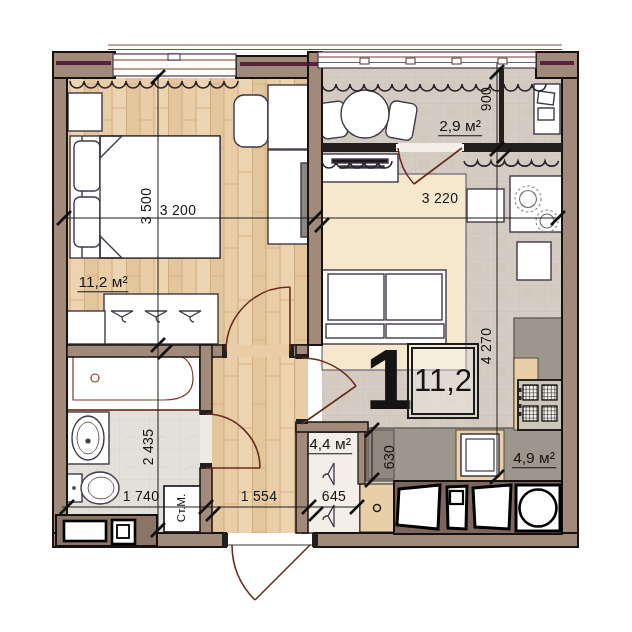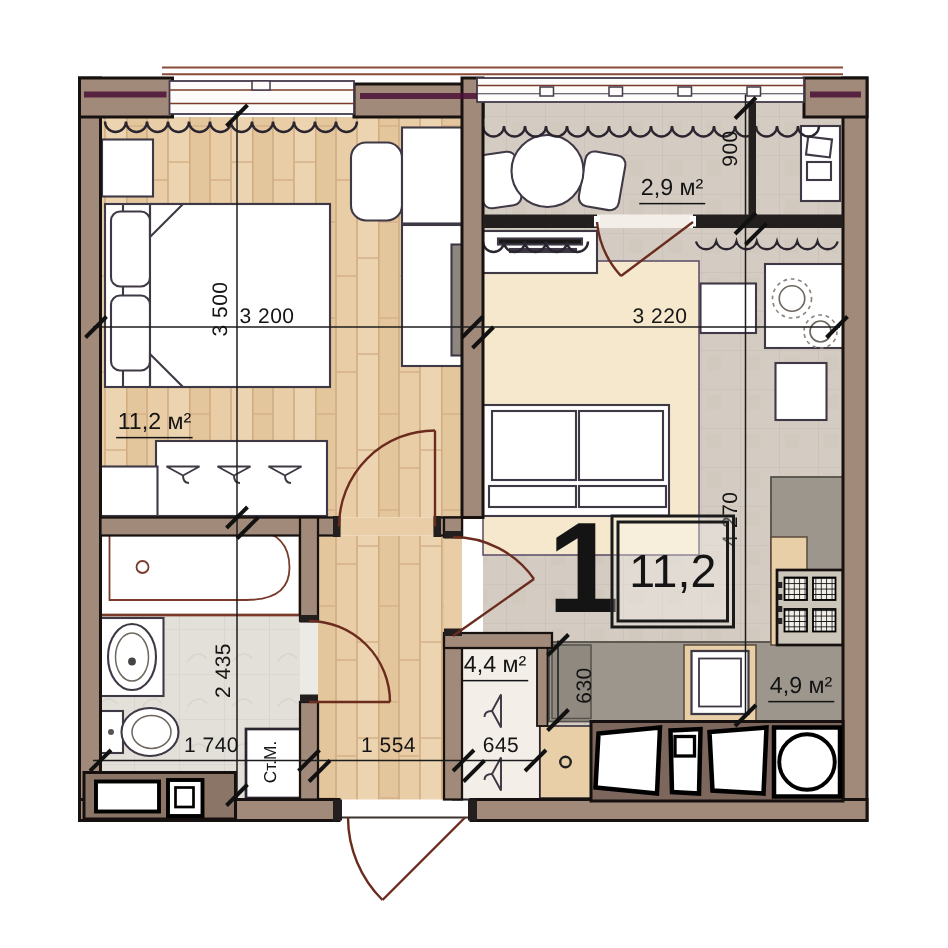--- a/index.html
+++ b/index.html
@@ -6,21 +6,21 @@
   #plan{position:relative;width:632px;height:632px;background:#fff;overflow:hidden;
         font-family:"Liberation Sans",sans-serif;}
   #plan svg{position:absolute;left:0;top:0;}
   .lbl{position:absolute;transform:translate(-50%,-50%);color:#141414;white-space:nowrap;
        font-family:"Liberation Sans",sans-serif;line-height:1;}
   .rot{transform:translate(-50%,-50%) rotate(-90deg);}
   .dim{font-size:14px;letter-spacing:.3px;}
   .area{font-size:15.5px;border-bottom:1.6px solid #141414;padding:0 1px 1px 1px;}
   .washer{font-size:11.5px;}
   .unit-type{font-size:86px;font-weight:700;}
-  .unit-box{position:absolute;left:407px;top:343px;width:83px;height:76px;
+  .unit-box{position:absolute;left:407px;top:343px;width:72px;height:76px;
             border:2px solid #1a1a1a;box-sizing:border-box;padding:2px;
             display:flex;flex-direction:column;gap:2px;background:rgba(250,248,244,.25);}
   .unit-cell{flex:1;border:2px solid #1a1a1a;display:flex;align-items:center;justify-content:center;
              font-size:31px;color:#141414;background:rgba(255,255,255,.12);}
 </style>
 </head>
 <body>
 
 <div id="plan">
 <svg width="632" height="632" viewBox="0 0 632 632">
@@ -327,31 +327,31 @@
     <line x1="302" y1="514" x2="316" y2="500"></line>
         <line x1="309" y1="521" x2="323" y2="507"></line>
     <line x1="350" y1="514" x2="364" y2="500"></line>
     <line x1="365" y1="437" x2="379" y2="423"></line>
     <line x1="365" y1="487" x2="379" y2="473"></line>
   </g>
 </svg>
 
 <div class="lbl dim rot" style="left:146px;top:206px;">3 500</div>
 <div class="lbl dim" style="left:178px;top:210px;">3 200</div>
-<div class="lbl dim" style="left:440px;top:210px;">3 220</div>
+<div class="lbl dim" style="left:440px;top:198px;">3 220</div>
 <div class="lbl dim rot" style="left:486px;top:99px;">900</div>
 <div class="lbl dim rot" style="left:486px;top:346px;">4 270</div>
 <div class="lbl dim rot" style="left:148px;top:447px;">2 435</div>
 <div class="lbl dim" style="left:141px;top:496px;">1 740</div>
 <div class="lbl dim" style="left:259px;top:496px;">1 554</div>
 <div class="lbl dim" style="left:334px;top:496px;">645</div>
 <div class="lbl dim rot" style="left:389px;top:457px;">630</div>
 
 <div class="lbl area" style="left:103px;top:283px;">11,2 м²</div>
-<div class="lbl area" style="left:448px;top:127px;">2,9 м²</div>
+<div class="lbl area" style="left:460px;top:127px;">2,9 м²</div>
 <div class="lbl area" style="left:330px;top:445px;">4,4 м²</div>
 <div class="lbl area" style="left:534px;top:459px;">4,9 м²</div>
 
 <div class="lbl washer rot" style="left:182px;top:508px;">Ст.М.</div>
 
 <div class="lbl unit-type" style="left:389px;top:379px;">1</div>
 <div class="unit-box">
   <div class="unit-cell">11,2</div>
 </div>
 </div>

